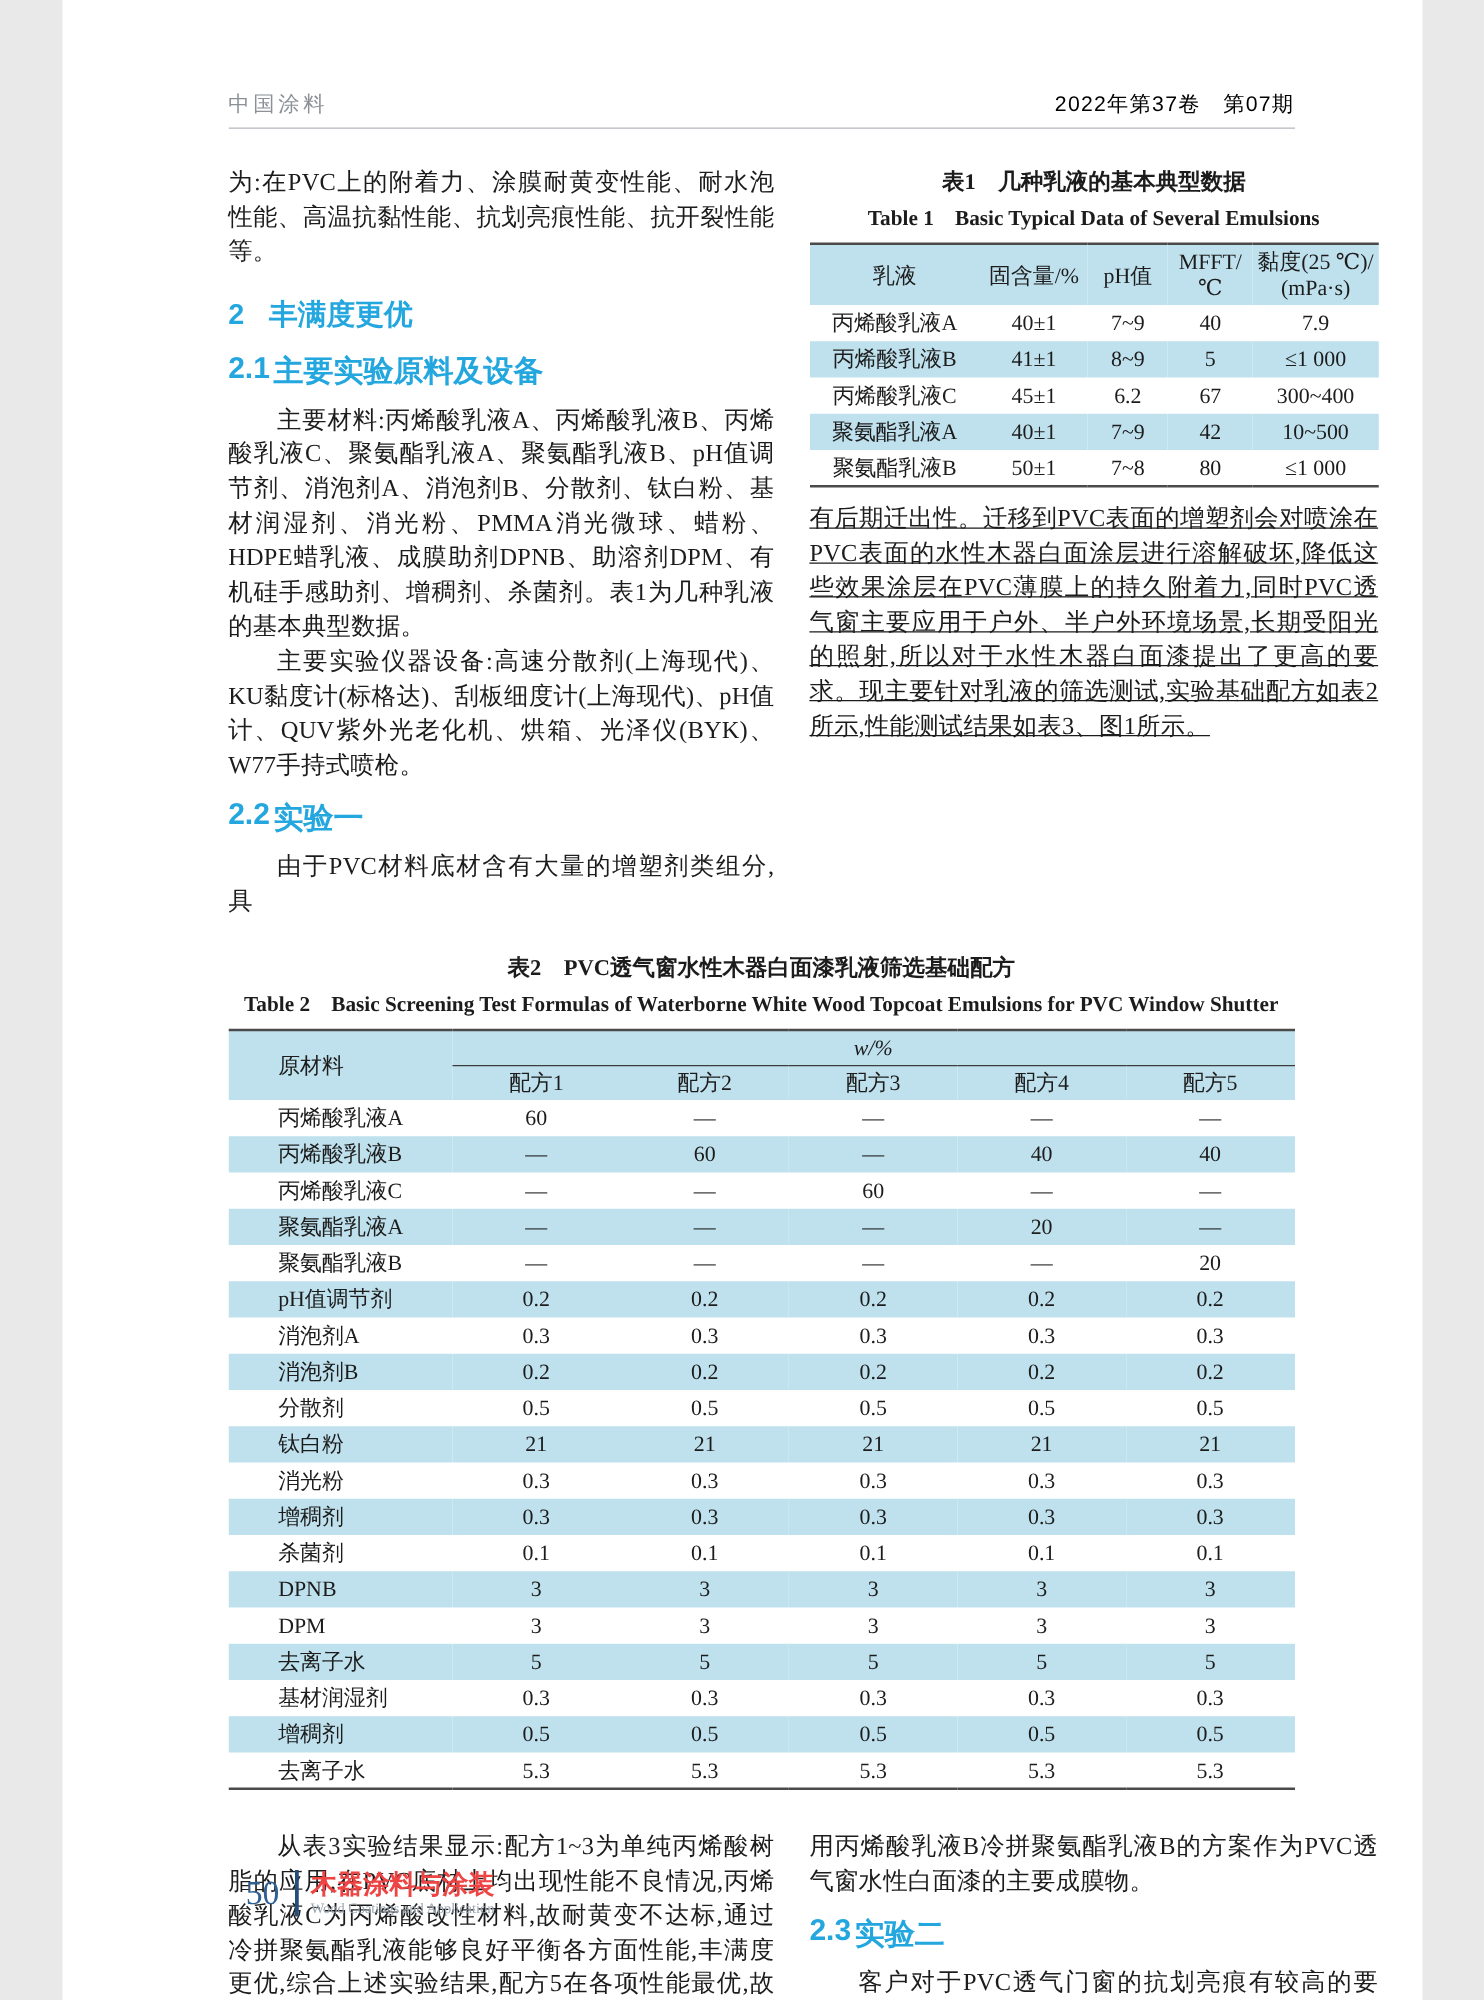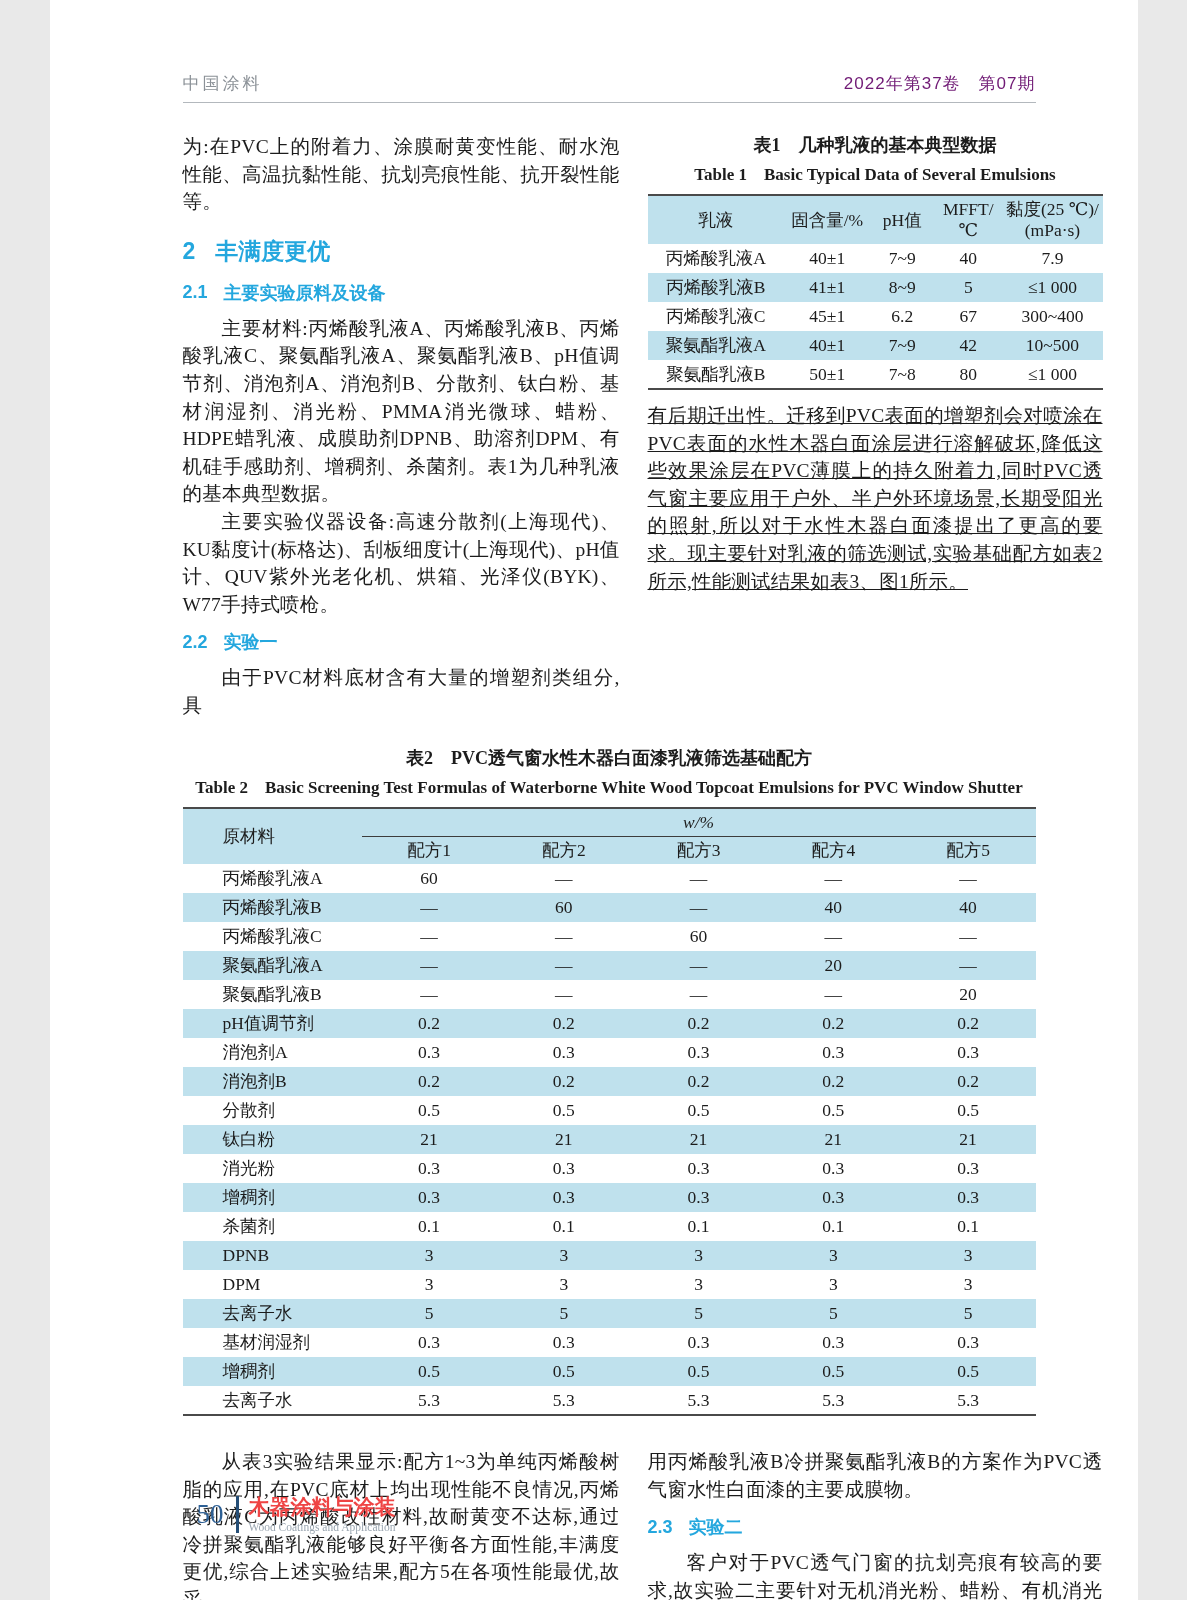--- a/index.html
+++ b/index.html
@@ -17,41 +17,41 @@
     font-family:"Liberation Serif","DejaVu Serif",serif;
     color:var(--ink);
   }
   
   .run-head{
     display:flex;justify-content:space-between;align-items:flex-end;
     border-bottom:1px solid #b3b8bd;padding-bottom:7px;
     font-family:"Liberation Sans","DejaVu Sans",sans-serif;
   }
   .run-head .journal{font-size:17px;color:#8b9197;letter-spacing:3px;}
-  .run-head .issue{font-size:17px;color:#701a75;letter-spacing:1px;}
+  .run-head .issue{font-size:17px;color:#000000;letter-spacing:1px;}
   
   .cols{display:flex;gap:28px;margin-top:30px;}
   .col-l{width:437px;flex:none;}
   .col-r{width:455px;flex:none;}
   p.body{
     margin:0;font-size:19.5px;line-height:27.6px;
     text-align:justify;letter-spacing:0.2px;
   }
   p.body.indent{text-indent:2em;}
   
   .h2{
     display:flex;align-items:baseline;gap:20px;
     font-family:"Liberation Sans","DejaVu Sans",sans-serif;
     color:var(--accent);font-weight:bold;font-size:23px;
     margin:20px 0 14px 0;
   }
   .h3{
-    display:flex;align-items:center;gap:16px;
+    display:flex;align-items:flex-start;gap:3px;
     font-family:"Liberation Sans","DejaVu Sans",sans-serif;
-    color:var(--accent);font-weight:bold;font-size:18px;
+    color:var(--accent);font-weight:bold;font-size:24px;
     margin:12px 0 10px 0;
   }
   
   .tcap{c:center;text-align:center;font-weight:bold;}
   .tcap .cn{font-size:18px;margin:0 0 6px 0;}
   .tcap .en{font-size:17px;margin:0 0 8px 0;}
   
   table{border-collapse:collapse;width:100%;}
   .datatable{
     border-top:2px solid var(--rule-dark);

